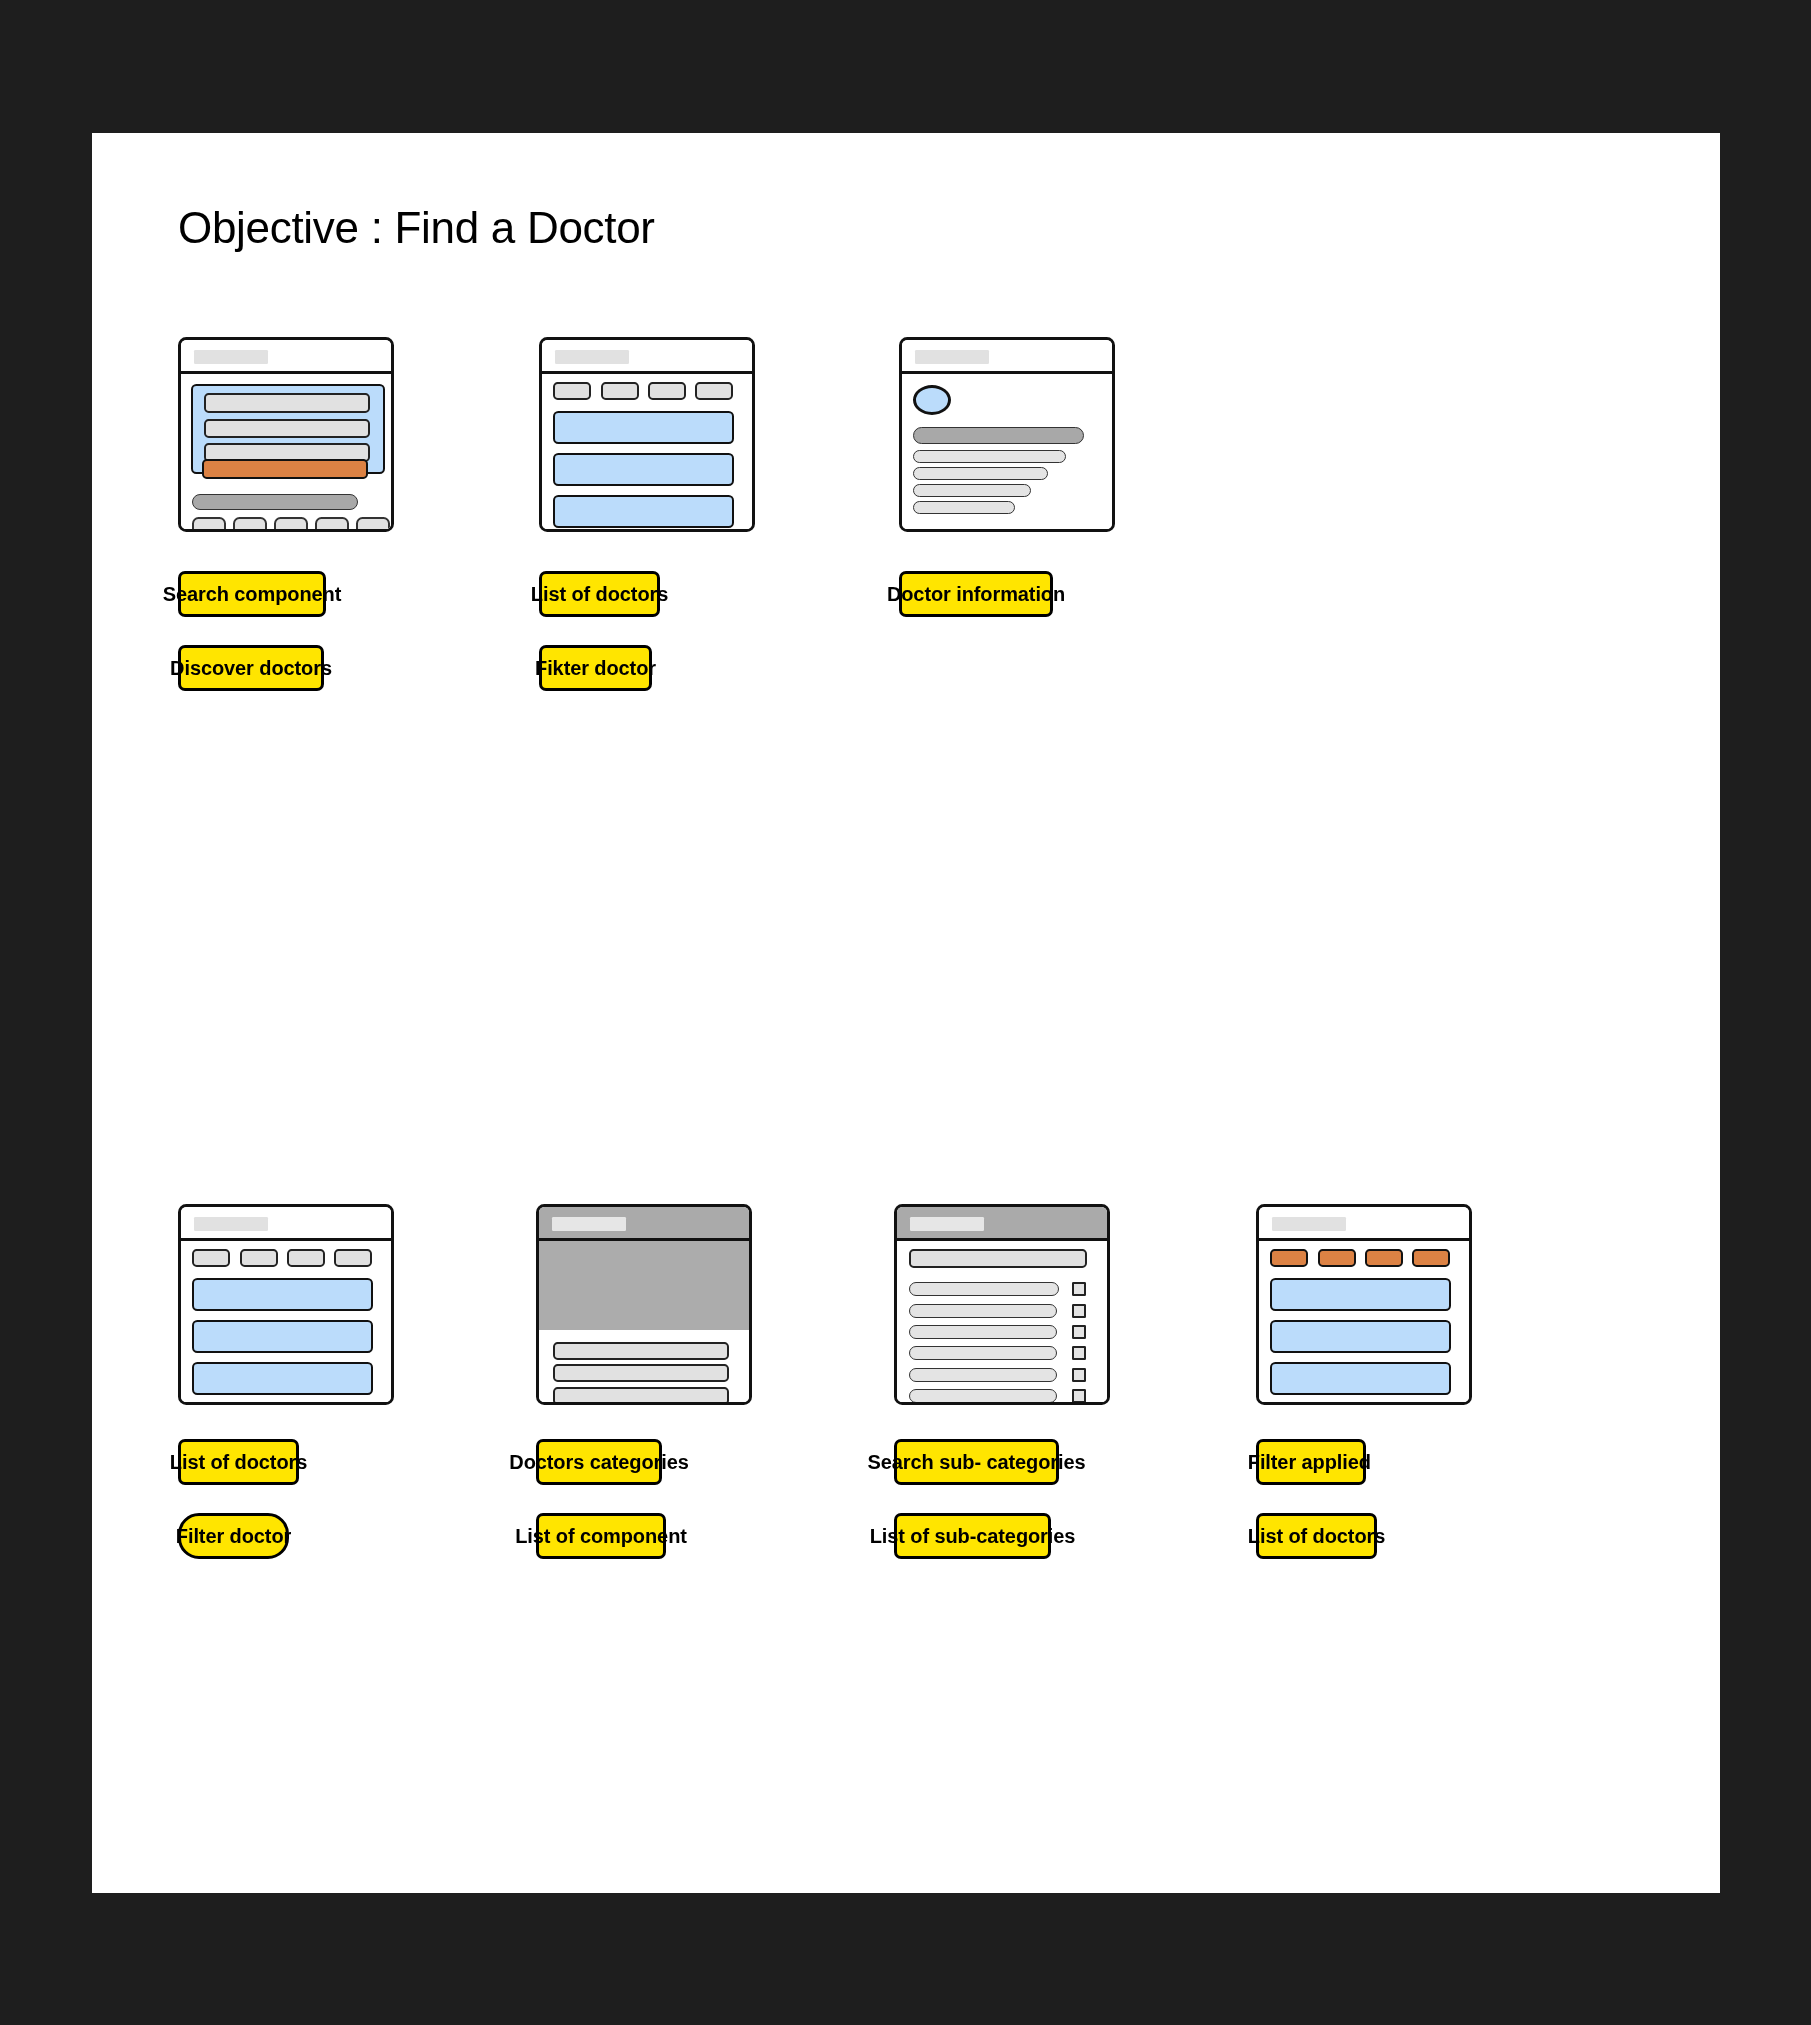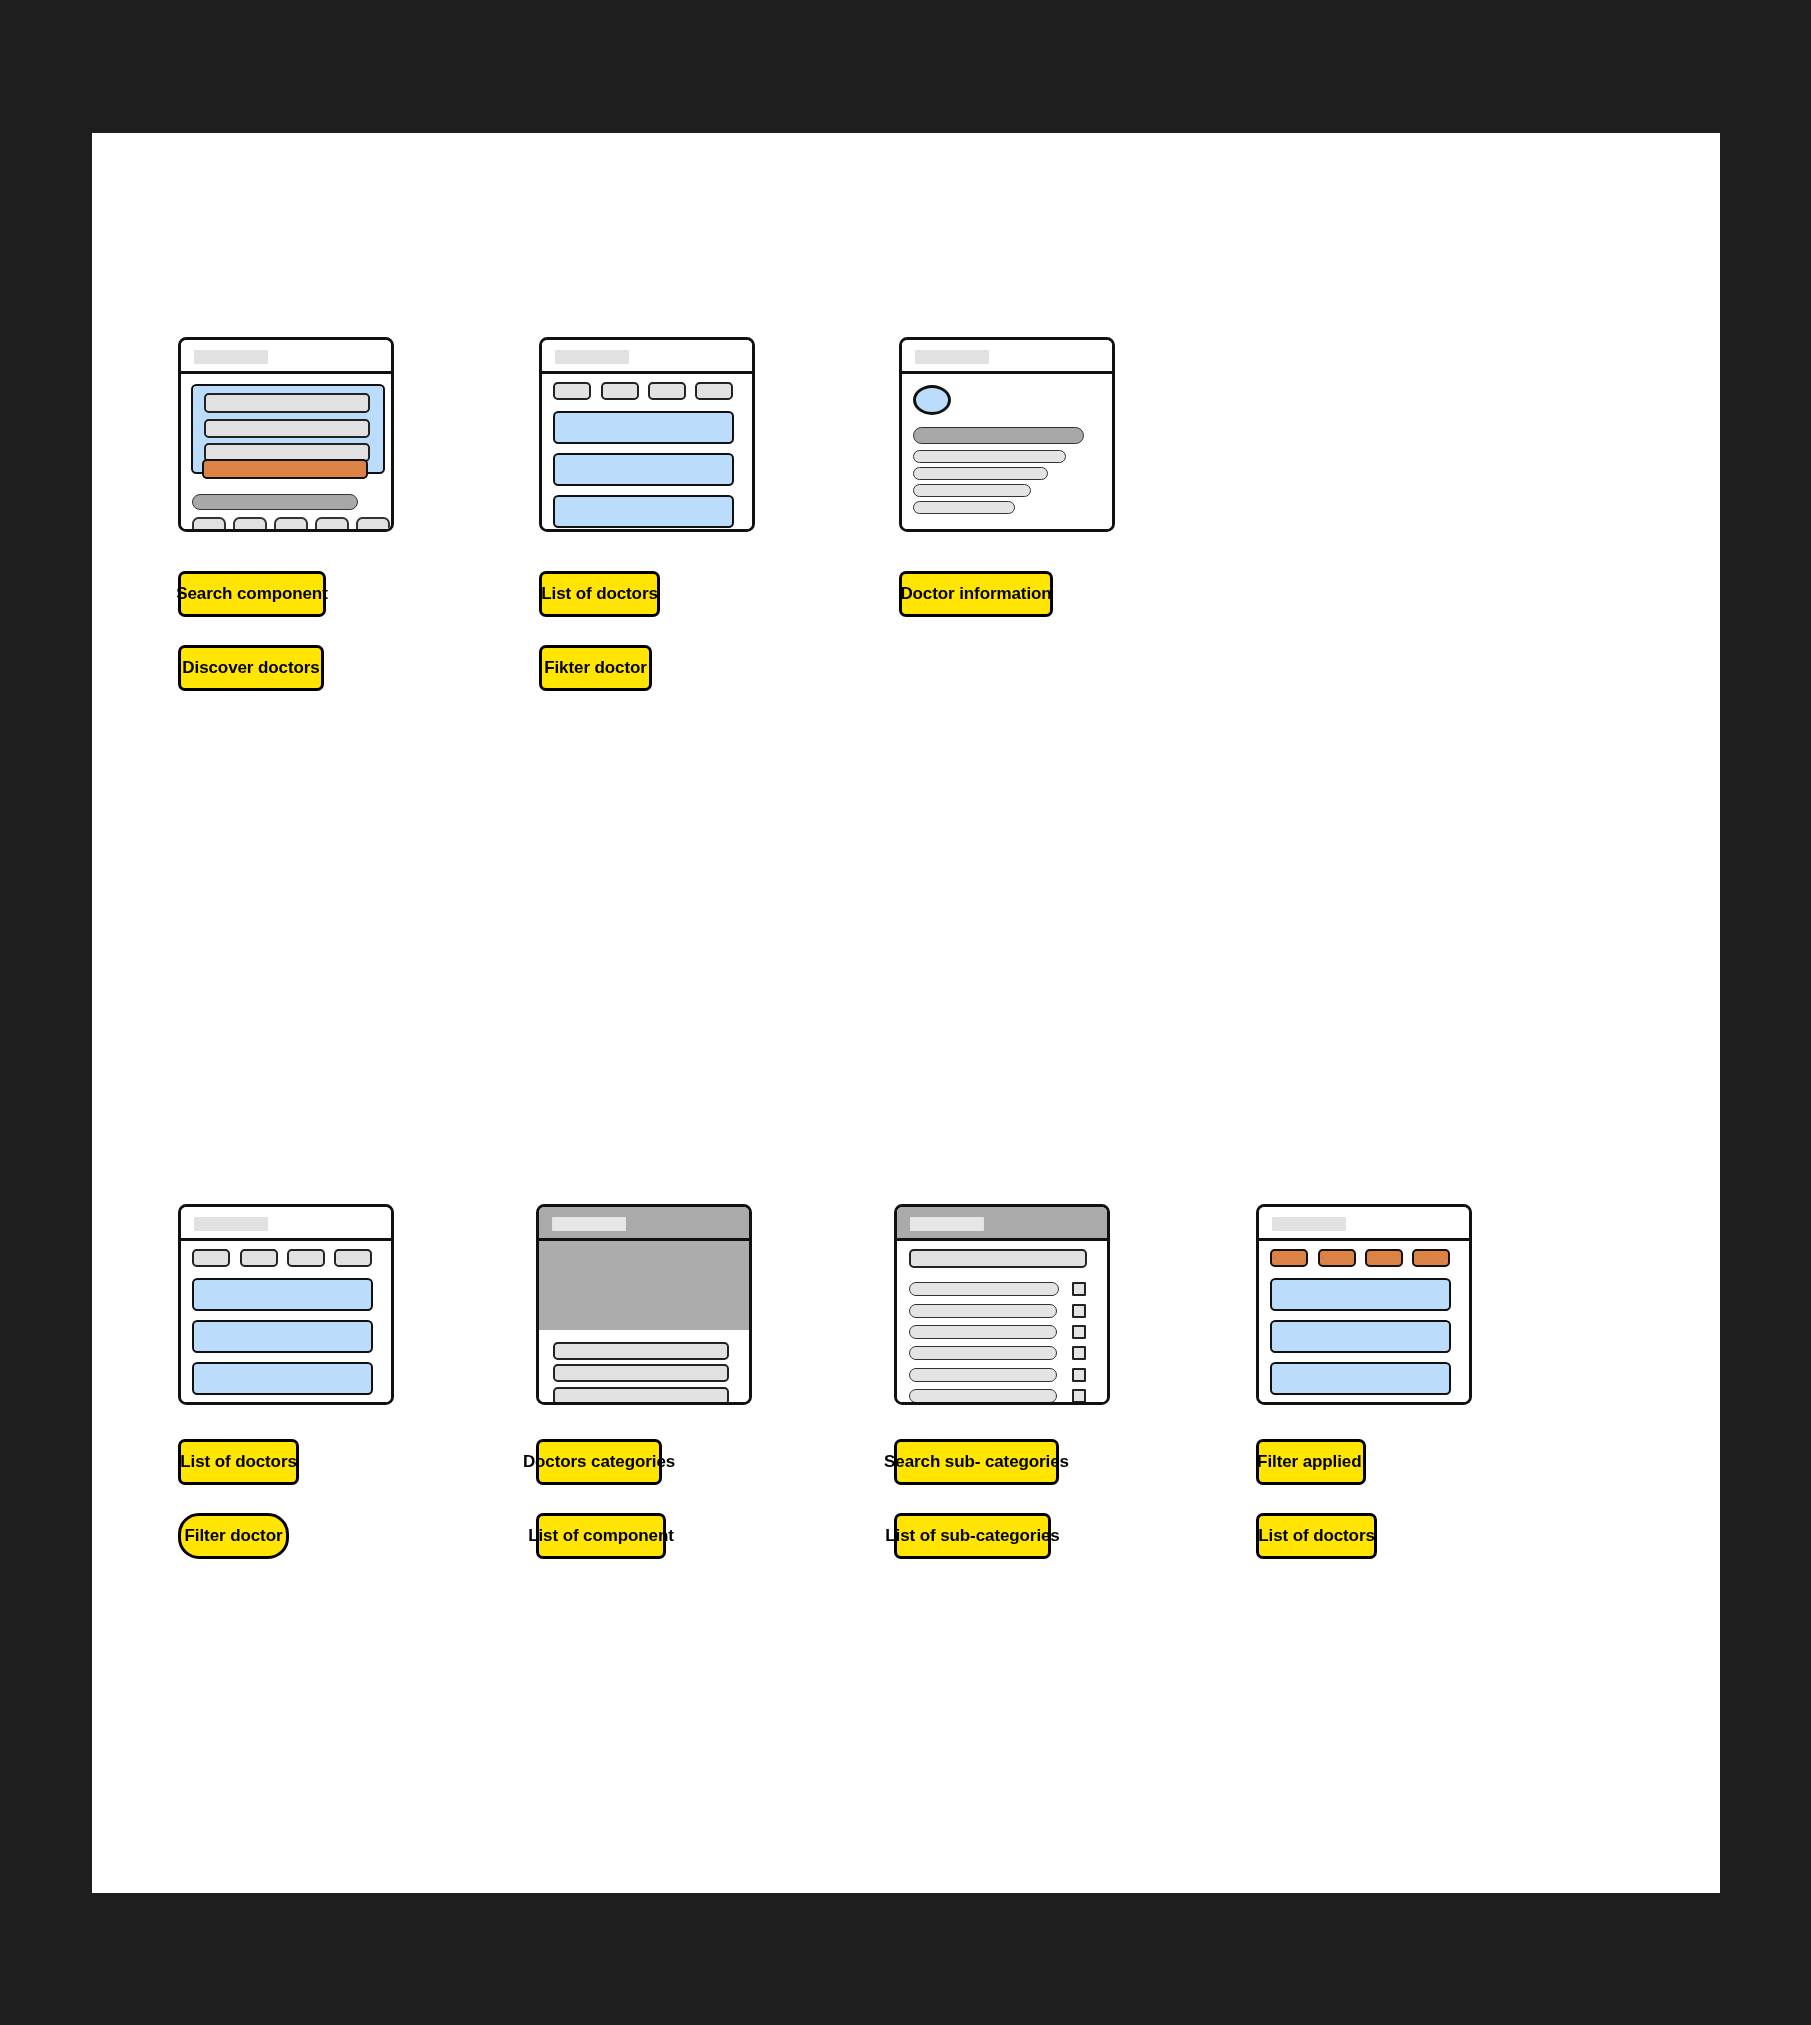--- a/index.html
+++ b/index.html
@@ -122,32 +122,33 @@
   .tag {
     position: absolute;
     background: #FFE500;
     border: 3.6px solid #000000;
     border-radius: 7px;
     height: 46px;
     display: flex;
     align-items: center;
     justify-content: center;
     padding: 0 15.4px;
-    font-size: 17px;
+    font-size: 20px;
     font-weight: 700;
     color: #000000;
     white-space: nowrap;
     letter-spacing: -0.1px;
   }
 </style>
 </head>
 <body>
 
 <div id="canvas">
 
+  <div class="section-title" style="left:86px; top:70px;">Objective : Find a Doctor</div>
 
   <div class="phone" style="left:86px; top:204px; height:195px;">
     <div class="statusbar">
       <div class="status-pill"></div>
     </div>
     <div class="screen" style="height:115px;">
       <div class="bluecard-outer" style="left:10px; top:9.5px; width:194px; height:90px;">
         <div class="graybar" style="left:11.3px; top:7.7px; width:166px; height:19.5px;"></div>
         <div class="graybar" style="left:11.3px; top:33px; width:166px; height:19.5px;"></div>
         <div class="graybar" style="left:11.3px; top:57px; width:166px; height:19.5px;"></div>

